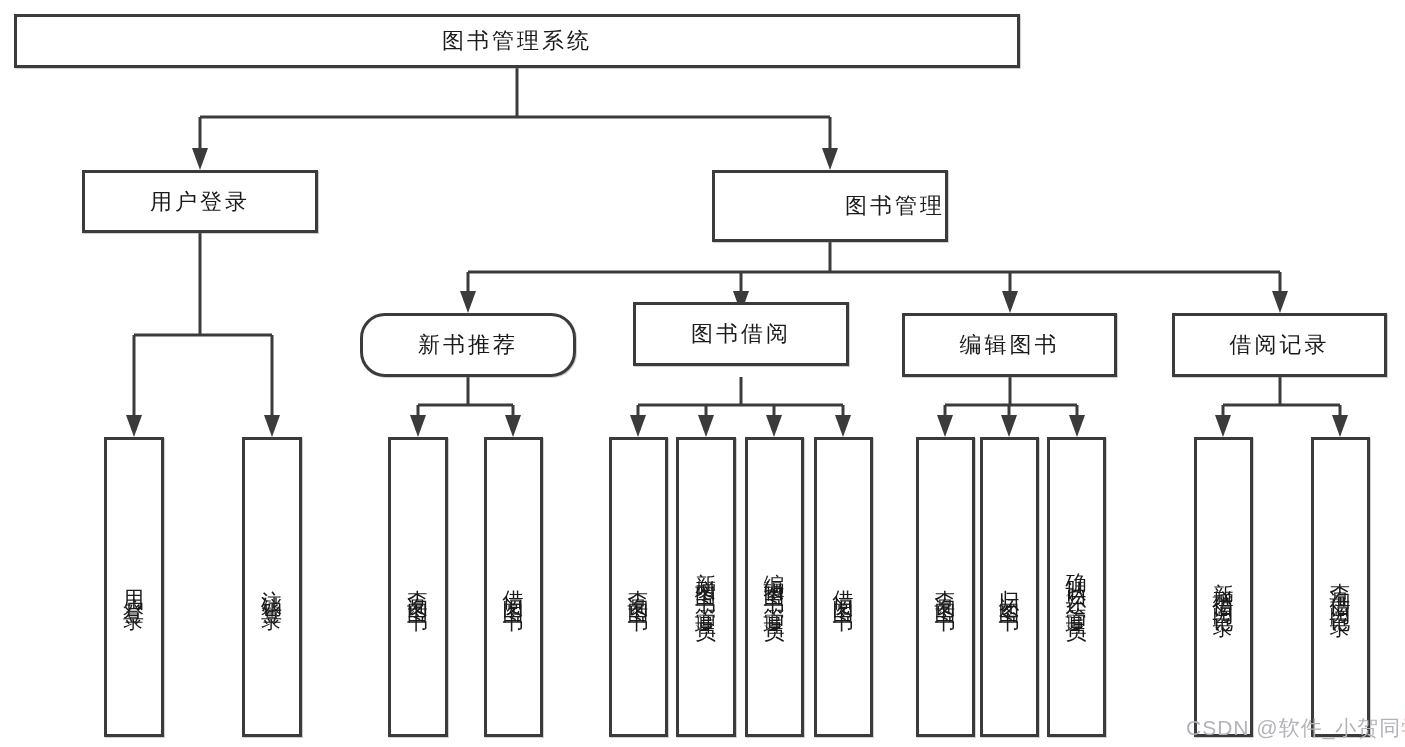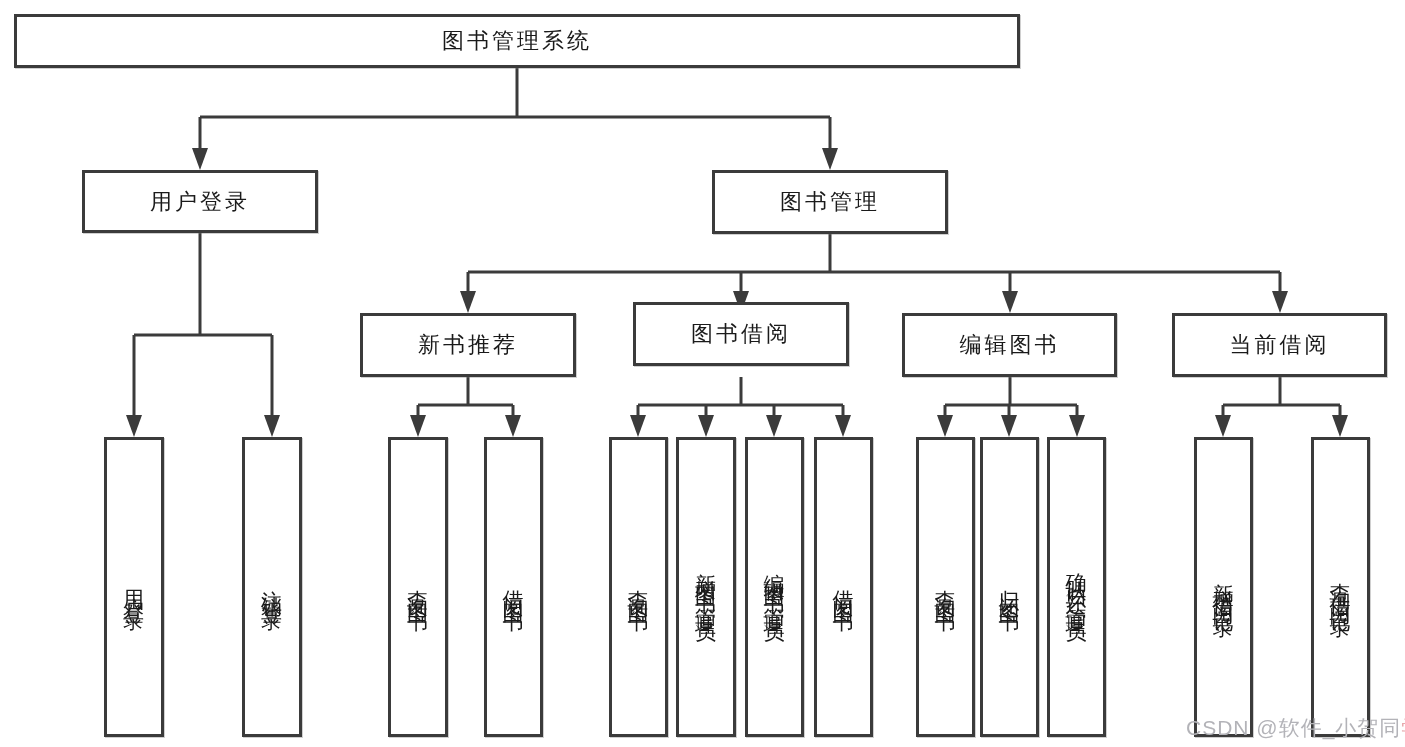--- a/index.html
+++ b/index.html
@@ -131,35 +131,35 @@
     </g>
   </svg>
 
   <div class="node" style="left:14px; top:14px; width:1006px; height:54px;">
     <span class="h-label">图书管理系统</span>
   </div>
 
   <div class="node" style="left:82px; top:170px; width:236px; height:63px;">
     <span class="h-label">用户登录</span>
   </div>
-  <div class="node" style="left:712px; top:170px; width:236px; height:64px;">
+  <div class="node" style="left:712px; top:170px; width:236px; height:72px;justify-content:flex-end;">
     <span class="h-label">图书管理</span>
   </div>
 
-  <div class="node" style="left:360px; top:313px; width:216px; height:64px;">
+  <div class="node" style="left:360px; top:313px; width:216px; height:64px;border-radius:25px;">
     <span class="h-label">新书推荐</span>
   </div>
   <div class="node" style="left:633px; top:302px; width:216px; height:64px;">
     <span class="h-label">图书借阅</span>
   </div>
   <div class="node" style="left:902px; top:313px; width:215px; height:64px;">
     <span class="h-label">编辑图书</span>
   </div>
   <div class="node" style="left:1172px; top:313px; width:215px; height:64px;">
-    <span class="h-label">当前借阅</span>
+    <span class="h-label">借阅记录</span>
   </div>
 
   <div class="node leaf" style="left:104px; width:60px;">
     <span class="v-label">用户登录</span>
   </div>
   <div class="node leaf" style="left:242px; width:60px;">
     <span class="v-label">注销登录</span>
   </div>
 
   <div class="node leaf" style="left:388px; width:60px;">

